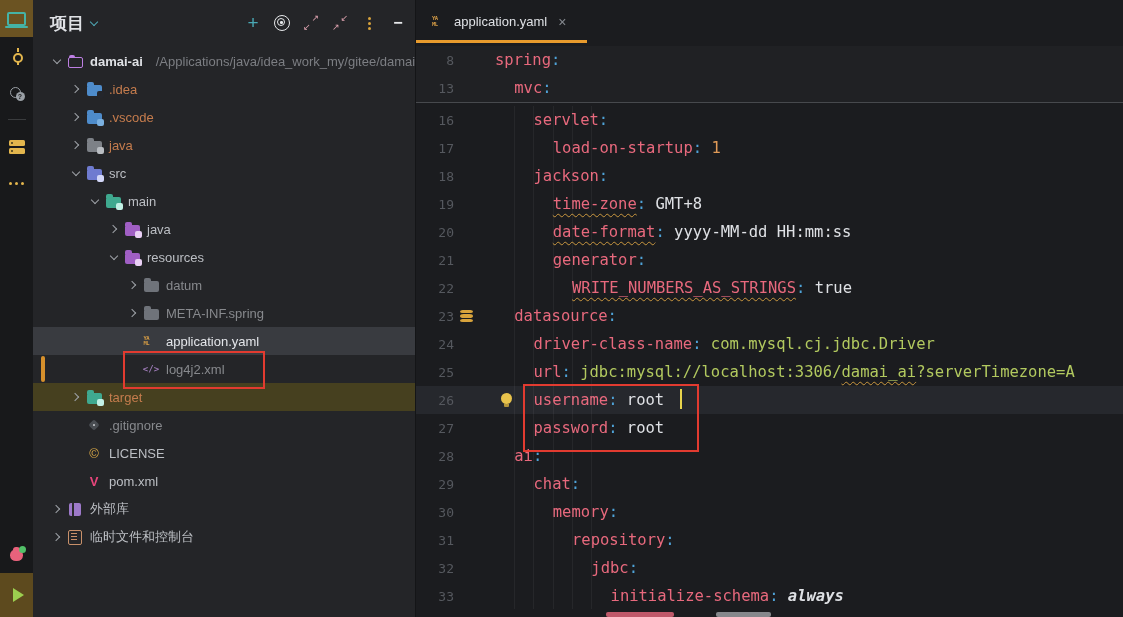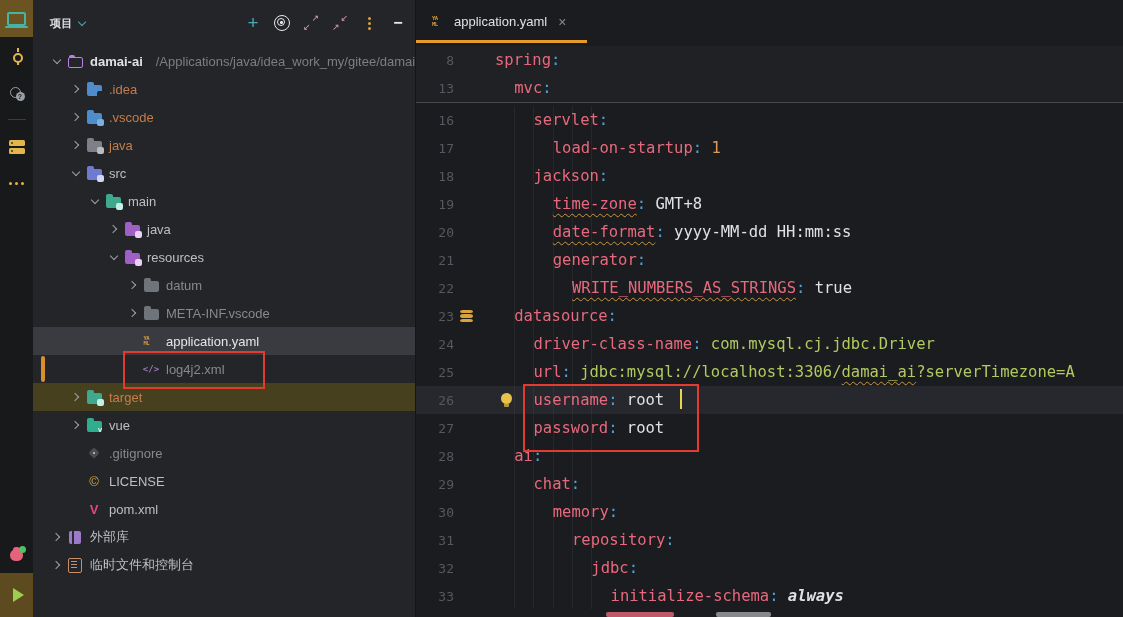--- a/index.html
+++ b/index.html
@@ -28,21 +28,21 @@
   .spacer{flex:1}
   .bug{width:13px;height:12px;border-radius:50% 50% 46% 46%;background:#e8627c;position:relative}
   .bug::before{content:"";position:absolute;top:-2px;left:3px;width:7px;height:3px;border-radius:3px 3px 0 0;background:#e8627c}
   .bug::after{content:"";position:absolute;top:-3px;right:-3px;width:7px;height:7px;border-radius:50%;background:#52c068}
   .runbox{width:33px;height:44px;background:#5d4a1e;display:flex;align-items:center;justify-content:center}
   .play{width:0;height:0;border-left:11px solid #9ccf4f;border-top:7px solid transparent;border-bottom:7px solid transparent;margin-left:3px}
 
   
   .sidebar{width:382px;flex:none;background:#242528;position:relative;z-index:3}
   .ptoolbar{height:46px;display:flex;align-items:center;padding:0 8px 0 17px;color:#dfe1e5}
-  .ptitle{font-size:11px;font-weight:bold;letter-spacing:.2px}
+  .ptitle{font-size:17px;font-weight:bold;letter-spacing:.2px}
   .chevdown{width:8px;height:8px;margin-left:7px;position:relative}
   .chevdown::before{content:"";position:absolute;top:0;left:0;width:5px;height:5px;border-right:1.6px solid #4fa8b5;border-bottom:1.6px solid #4fa8b5;transform:rotate(45deg)}
   .pticons{margin-left:auto;display:flex;align-items:center;gap:11px}
   .pticon{width:18px;height:18px;display:flex;align-items:center;justify-content:center;position:relative}
   .plus{color:#49a8b4;font-size:19px;font-weight:400;line-height:16px}
   .target{width:14px;height:14px;border:1.6px solid #e7e9eb;border-radius:50%;position:relative}
   .target::before{content:"";position:absolute;left:2.2px;top:2.2px;width:6px;height:6px;border:1.4px solid #e7e9eb;border-radius:50%}
   .target::after{content:"";position:absolute;left:5.3px;top:5.3px;width:2.6px;height:2.6px;background:#e7e9eb;border-radius:50%}
   .arrp{position:absolute;font-size:9px;color:#dfa3b0;line-height:9px}
   .minus{color:#e7e9eb;font-size:16px;font-weight:bold;line-height:14px}
@@ -261,21 +261,21 @@
           <span class="islot">
             <span class="ficon" style="background: rgb(111, 115, 122);"></span>
           </span>
           <span class="tlabel gray">datum</span>
         </div>
         <div class="trow" style="padding-left: 91px;">
           <span class="chev right"></span>
           <span class="islot">
             <span class="ficon" style="background: rgb(111, 115, 122);"></span>
           </span>
-          <span class="tlabel gray">META-INF.vscode</span>
+          <span class="tlabel gray">META-INF.spring</span>
         </div>
         <div class="trow sel" style="padding-left: 91px;">
           <span class="chev" style="visibility: hidden;"></span>
           <span class="islot">
             <span class="yamlic">
               <span>YA</span>
               <span>ML</span>
             </span>
           </span>
           <span class="tlabel selw">application.yaml</span>
@@ -288,29 +288,20 @@
           <span class="tlabel gray">log4j2.xml</span>
         </div>
         <div class="trow target-bg" style="padding-left: 34px;">
           <span class="chev right"></span>
           <span class="islot">
             <span class="ficon" style="background: rgb(63, 169, 143);">
               <span class="bdg" style="background: rgb(194, 241, 229);"></span>
             </span>
           </span>
           <span class="tlabel orange">target</span>
-        </div>
-        <div class="trow" style="padding-left: 34px;">
-          <span class="chev right"></span>
-          <span class="islot">
-            <span class="ficon" style="background: rgb(47, 174, 143);">
-              <span class="bdg">V</span>
-            </span>
-          </span>
-          <span class="tlabel ">vue</span>
         </div>
         <div class="trow" style="padding-left: 34px;">
           <span class="chev" style="visibility: hidden;"></span>
           <span class="islot">
             <span class="gitic"></span>
           </span>
           <span class="tlabel gray">.gitignore</span>
         </div>
         <div class="trow" style="padding-left: 34px;">
           <span class="chev" style="visibility: hidden;"></span>

